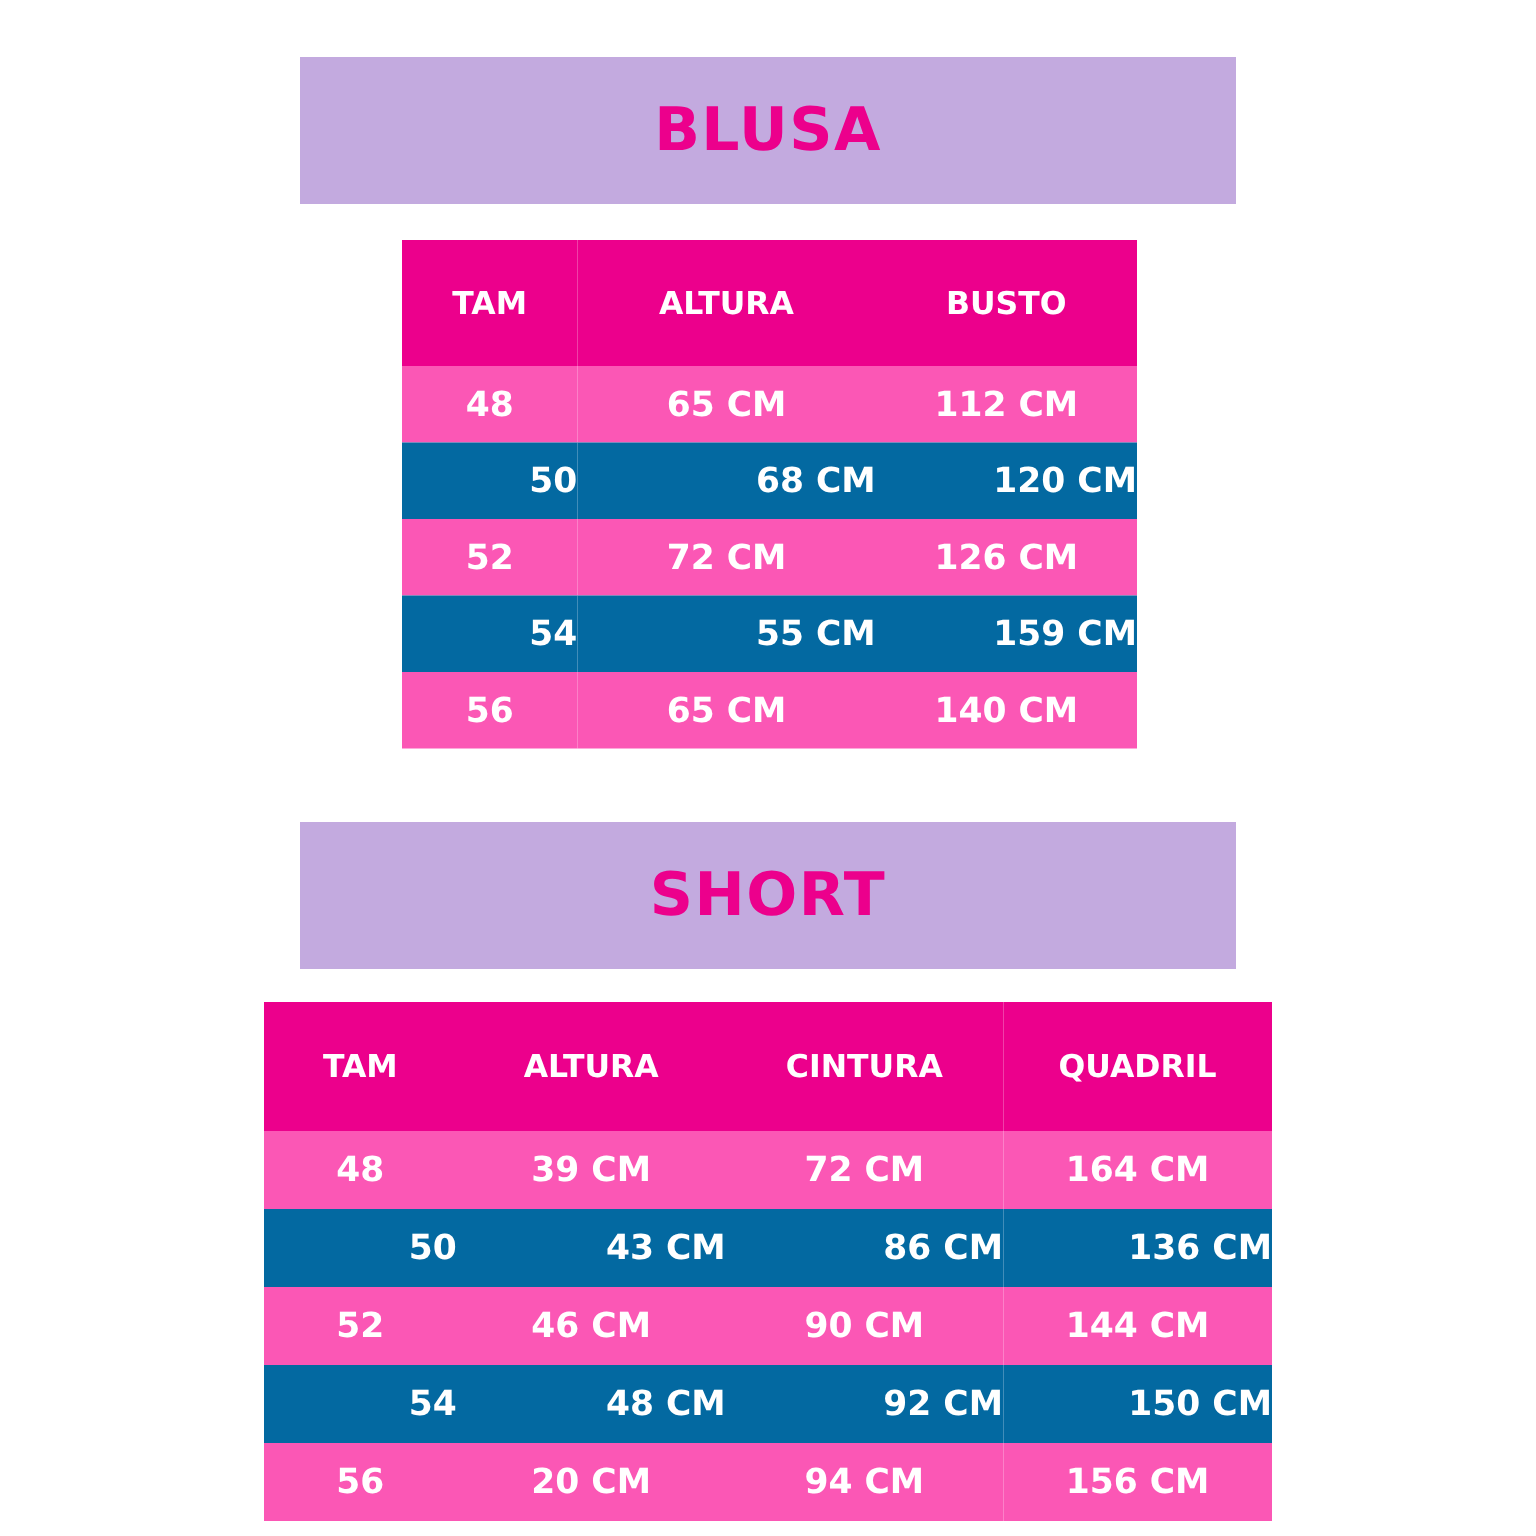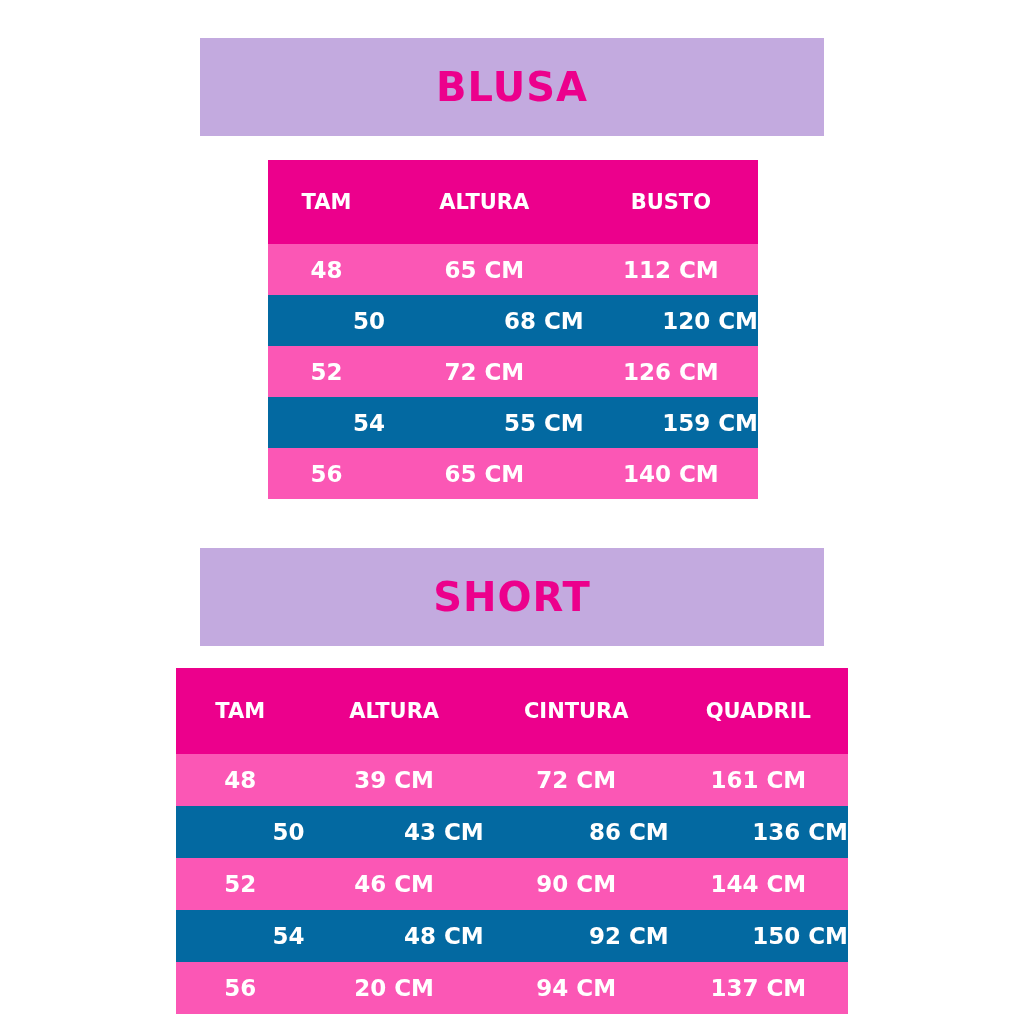--- a/index.html
+++ b/index.html
@@ -148,21 +148,21 @@
             <th style="width:27%">ALTURA</th>
             <th style="width:28%">CINTURA</th>
             <th style="width:27%">QUADRIL</th>
           </tr>
         </thead>
         <tbody>
           <tr class="row-light">
             <td>48</td>
             <td>39 CM</td>
             <td>72 CM</td>
-            <td>161 CM</td>
+            <td>164 CM</td>
           </tr>
           <tr class="row-dark">
             <td>50</td>
             <td>43 CM</td>
             <td>86 CM</td>
             <td>136 CM</td>
           </tr>
           <tr class="row-light">
             <td>52</td>
             <td>46 CM</td>
@@ -172,20 +172,20 @@
           <tr class="row-dark">
             <td>54</td>
             <td>48 CM</td>
             <td>92 CM</td>
             <td>150 CM</td>
           </tr>
           <tr class="row-light">
             <td>56</td>
             <td>20 CM</td>
             <td>94 CM</td>
-            <td>137 CM</td>
+            <td>156 CM</td>
           </tr>
         </tbody>
       </table>
     </div>
   </div>
 
 </div>
 
 </body></html>

